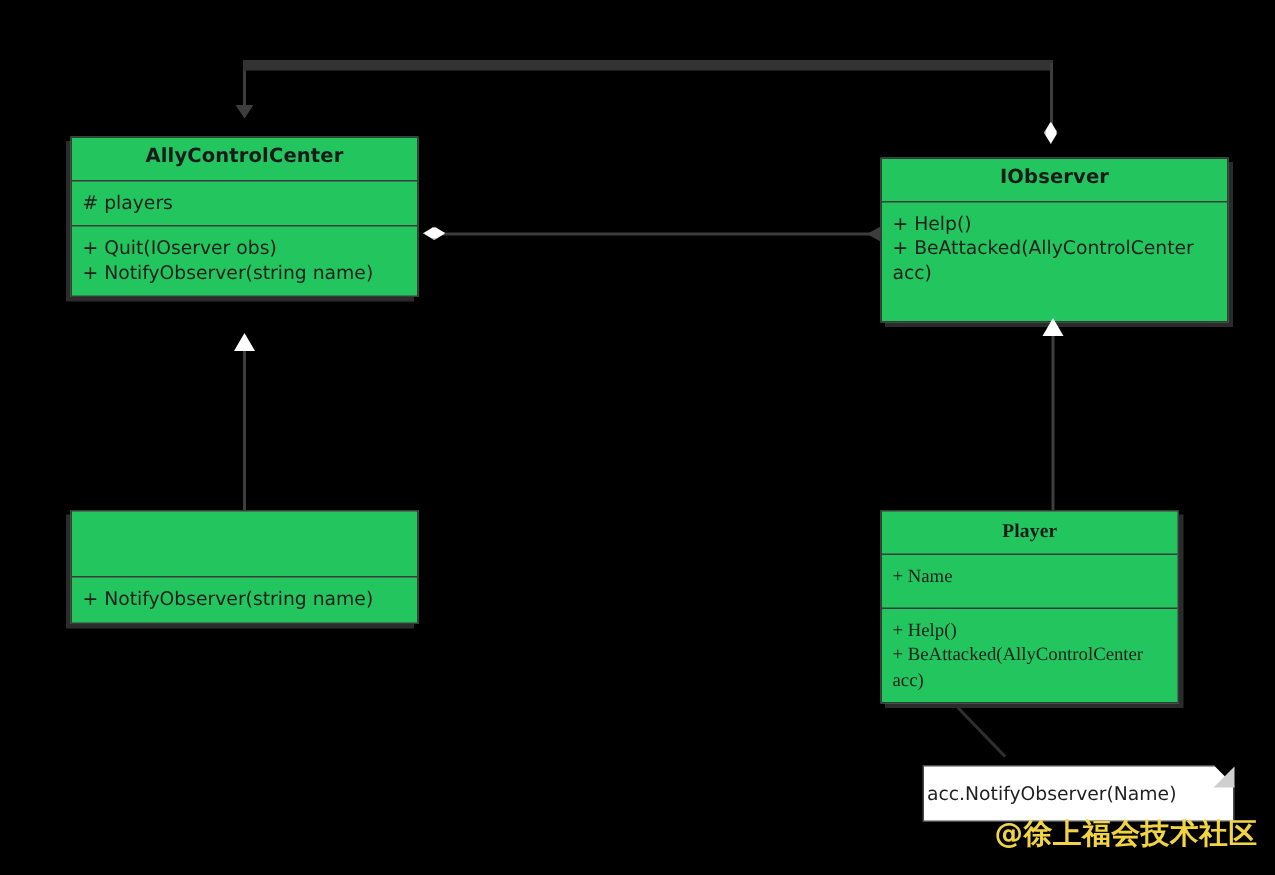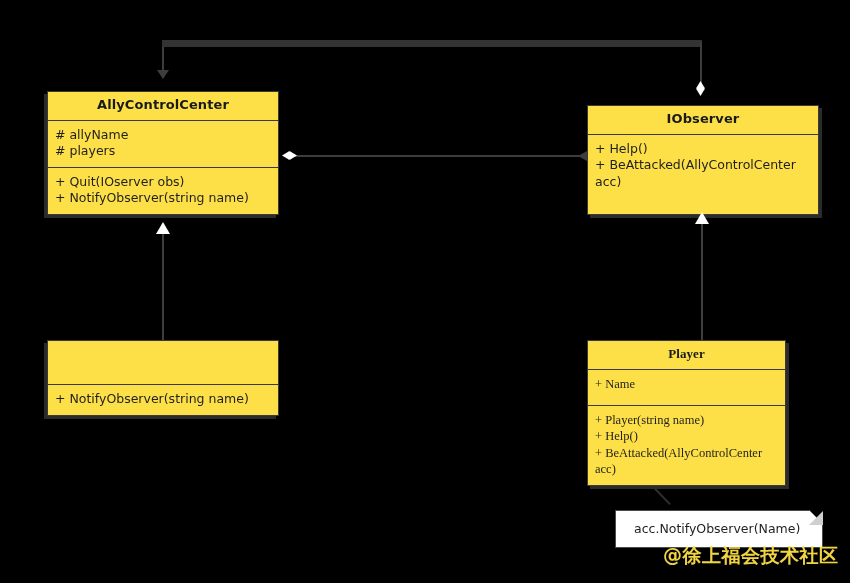--- a/index.html
+++ b/index.html
@@ -15,21 +15,21 @@
     position: relative;
     width: 850px;
     height: 583px;
     background: #000000;
     overflow: hidden;
   }
 
   
   .uml-class {
     position: absolute;
-    background: #fde047;
+    background: #22c55e;
     border: 1px solid #3a3a3a;
     box-sizing: border-box;
     box-shadow: 3px 3px 0 0 #2b2b2b;
     z-index: 5;
   }
   .uml-class.shadow-left {
     box-shadow: -3px 3px 0 0 #2b2b2b;
   }
   .uml-title {
     text-align: center;
@@ -135,21 +135,21 @@
     background: #ffffff;
     box-sizing: border-box;
     border: 1px solid #4a4a4a;
     box-shadow: 3px 3px 0 0 #2b2b2b;
     z-index: 7;
     clip-path: polygon(0 0, calc(100% - 14px) 0, 100% 14px, 100% 100%, 0 100%);
   }
   .uml-note .note-text {
     font-size: 12.5px;
     color: #1f1f1f;
-    padding: 10px 10px 8px 18px;
+    padding: 10px 10px 8px 2px;
     line-height: 1.2;
   }
   .note-fold {
     position: absolute;
     width: 0;
     height: 0;
     border-left: 14px solid transparent;
     border-bottom: 14px solid #cfcfcf;
     z-index: 8;
   }
@@ -185,21 +185,20 @@
   <div class="triangle-up" style="left:156px; top:222px;"></div>
 
   <div class="line-v" style="left:701px; top:224px; height:117px;"></div>
   <div class="triangle-up" style="left:695px; top:212px;"></div>
 
   <div class="diag-line" style="left:634px; top:466px; width:52px; transform: rotate(46deg);"></div>
 
   <div class="uml-class shadow-left" style="left:47px; top:91px; width:232px;">
     <div class="uml-title">AllyControlCenter</div>
     <div class="uml-section">
-      <div class="member"># allyName</div>
       <div class="member"># players</div>
     </div>
     <div class="uml-section">
       <div class="member">+ Quit(IOserver obs)</div>
       <div class="member">+ NotifyObserver(string name)</div>
     </div>
   </div>
 
   <div class="uml-class" style="left:587px; top:105px; width:232px;">
     <div class="uml-title">IObserver</div>
@@ -215,21 +214,20 @@
       <div class="member">+ NotifyObserver(string name)</div>
     </div>
   </div>
 
   <div class="uml-class" style="left:587px; top:340px; width:199px;font-family:Liberation Serif, serif;">
     <div class="uml-title">Player</div>
     <div class="uml-section" style="min-height:22px;">
       <div class="member">+ Name</div>
     </div>
     <div class="uml-section">
-      <div class="member">+ Player(string name)</div>
       <div class="member">+ Help()</div>
       <div class="member">+ BeAttacked(AllyControlCenter acc)</div>
     </div>
   </div>
 
   <div class="uml-note" style="left:615px; top:510px; width:208px; height:38px;">
     <div class="note-text">acc.NotifyObserver(Name)</div>
   </div>
   <div class="note-fold" style="left:809px; top:511px;"></div>
 

